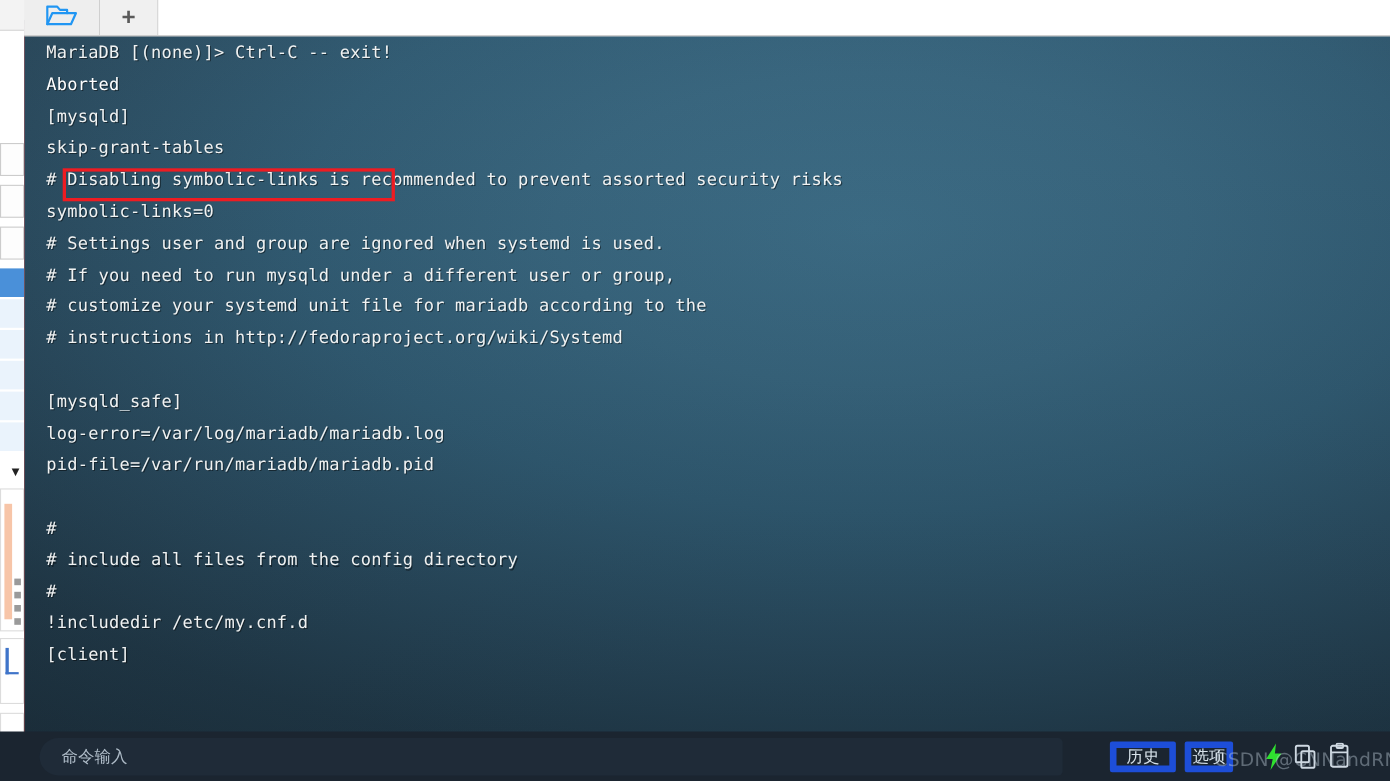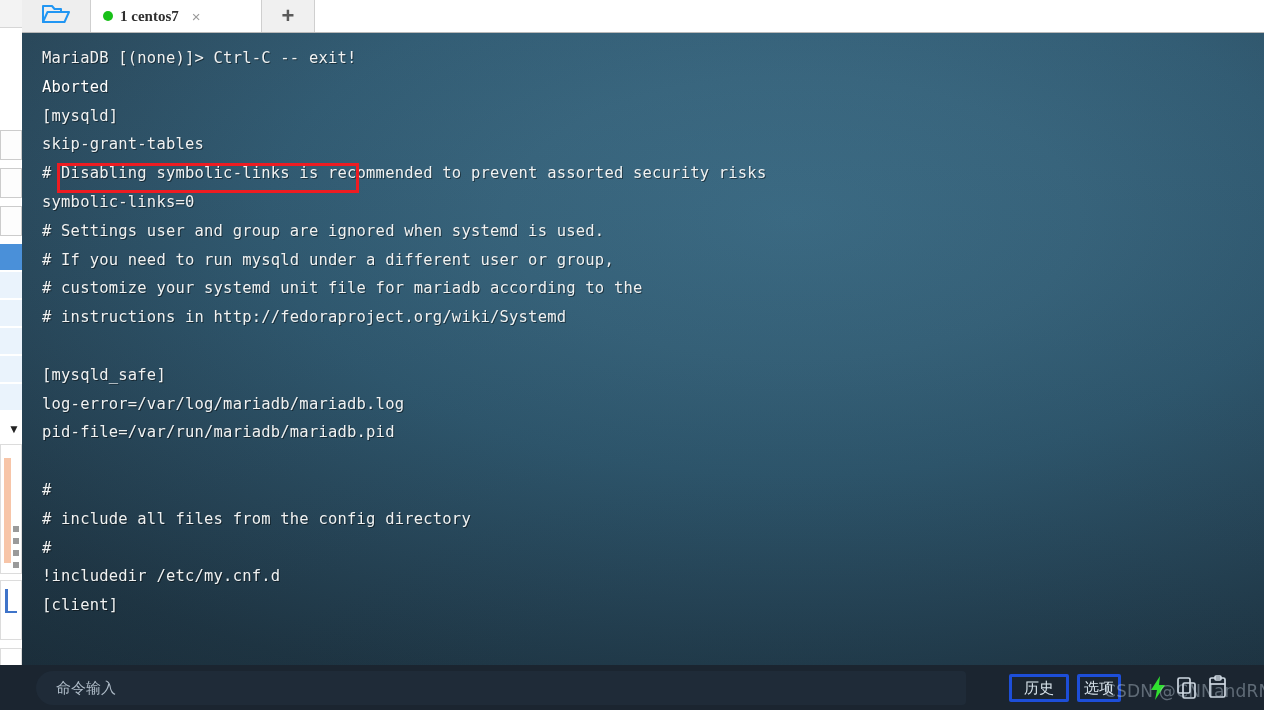--- a/index.html
+++ b/index.html
@@ -109,21 +109,21 @@
     border-right: 1px solid #cfcfcf;
     display: flex; align-items: center; justify-content: center;
     font-size: 22px; color: #5a5a5a; font-weight: bold;
     cursor: pointer;
   }
   .tb-rest { flex: 1 1 auto; background: #ffffff; }
 
   
   #terminal-wrap {
     position: absolute;
-    left: 22px; top: 28px;
+    left: 22px; top: 18px;
     width: 1242px; height: 678px;
     z-index: 2;
     background: #ef4444;
     overflow: hidden;
   }
   #terminal {
     position: absolute;
     inset: 0;
     background:
       radial-gradient(ellipse 105% 95% at 62% 28%,
@@ -199,21 +199,21 @@
     padding: 0 20px;
     box-sizing: border-box;
     outline: none;
   }
   #cmd-input::placeholder { color: #aebbc7; }
 
   .bb-btn {
     position: absolute;
     top: 9px;
     height: 28px;
-    border: 3px solid #1d4ed8;
+    border: 6px solid #1d4ed8;
     border-radius: 2px;
     color: #d7e2ea;
     font-family: "DejaVu Sans", sans-serif;
     font-size: 15px;
     display: flex; align-items: center; justify-content: center;
     background: transparent;
     cursor: pointer;
     box-sizing: border-box;
   }
   #btn-history { left: 1009px; width: 60px; }
@@ -274,25 +274,20 @@
 
   <div class="tb-btn">
     <span>
       <svg width="30" height="22" viewBox="0 0 30 22" fill="none" xmlns="http://www.w3.org/2000/svg">
         <path d="M2 19V3h9l2.5 3H20v3" stroke="#2196f3" stroke-width="2" stroke-linejoin="round" stroke-linecap="round" fill="none"></path>
         <path d="M2 19l4.5-10H28l-4.5 10H2z" stroke="#2196f3" stroke-width="2" stroke-linejoin="round" stroke-linecap="round" fill="none"></path>
       </svg>
     </span>
   </div>
 
-  <div class="tab-item">
-    <span class="tab-dot"></span>
-    <span class="tab-label">1 centos7</span>
-    <span class="tab-close">×</span>
-  </div>
 
   <div class="tb-plus">+</div>
 
   <div class="tb-rest"></div>
 </div>
 
 <div id="terminal-wrap">
   <div id="terminal"></div>
   <div id="term-top-edge"></div>
 

